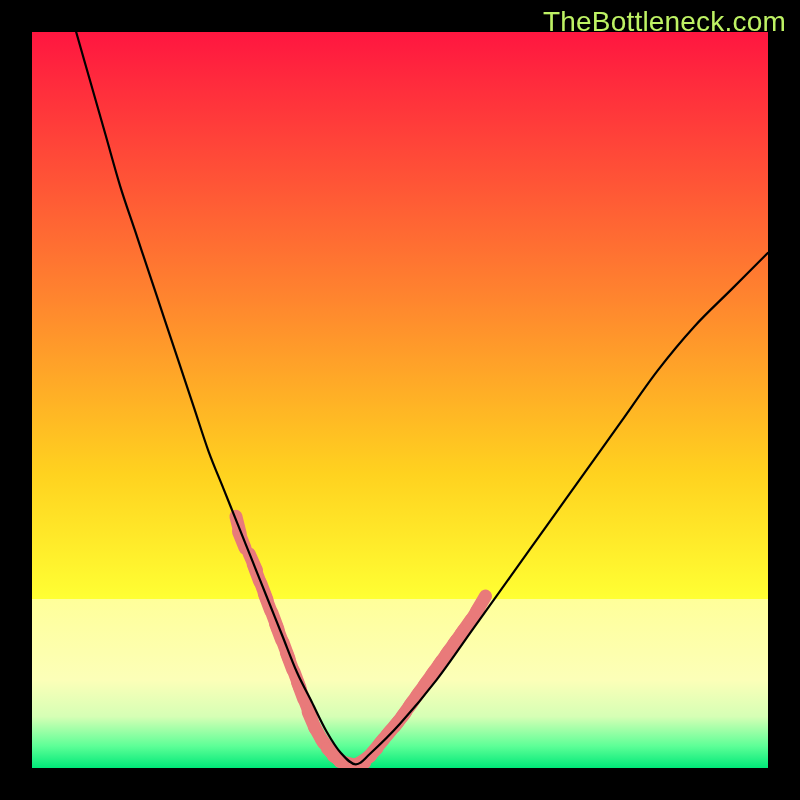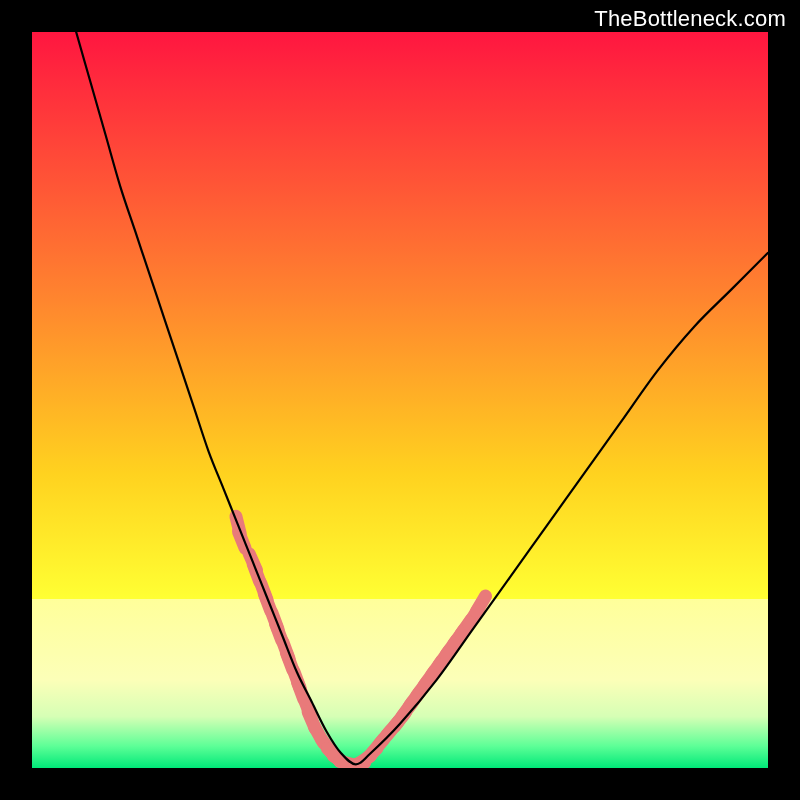--- a/index.html
+++ b/index.html
@@ -26,22 +26,22 @@
     overflow: hidden;
   }
   .gradient {
     position: absolute;
     left: 0; top: 0; right: 0; bottom: 0;
   }
   .watermark {
     position: absolute;
     top: 6px;
     right: 14px;
-    color: #ffffff;
-    font-size: 22px;
+    color: #bef264;
+    font-size: 28px;
     font-weight: 500;
     letter-spacing: 0.2px;
   }
   svg.curve {
     position: absolute;
     left: 0; top: 0;
     width: 736px;
     height: 736px;
   }
 </style>

